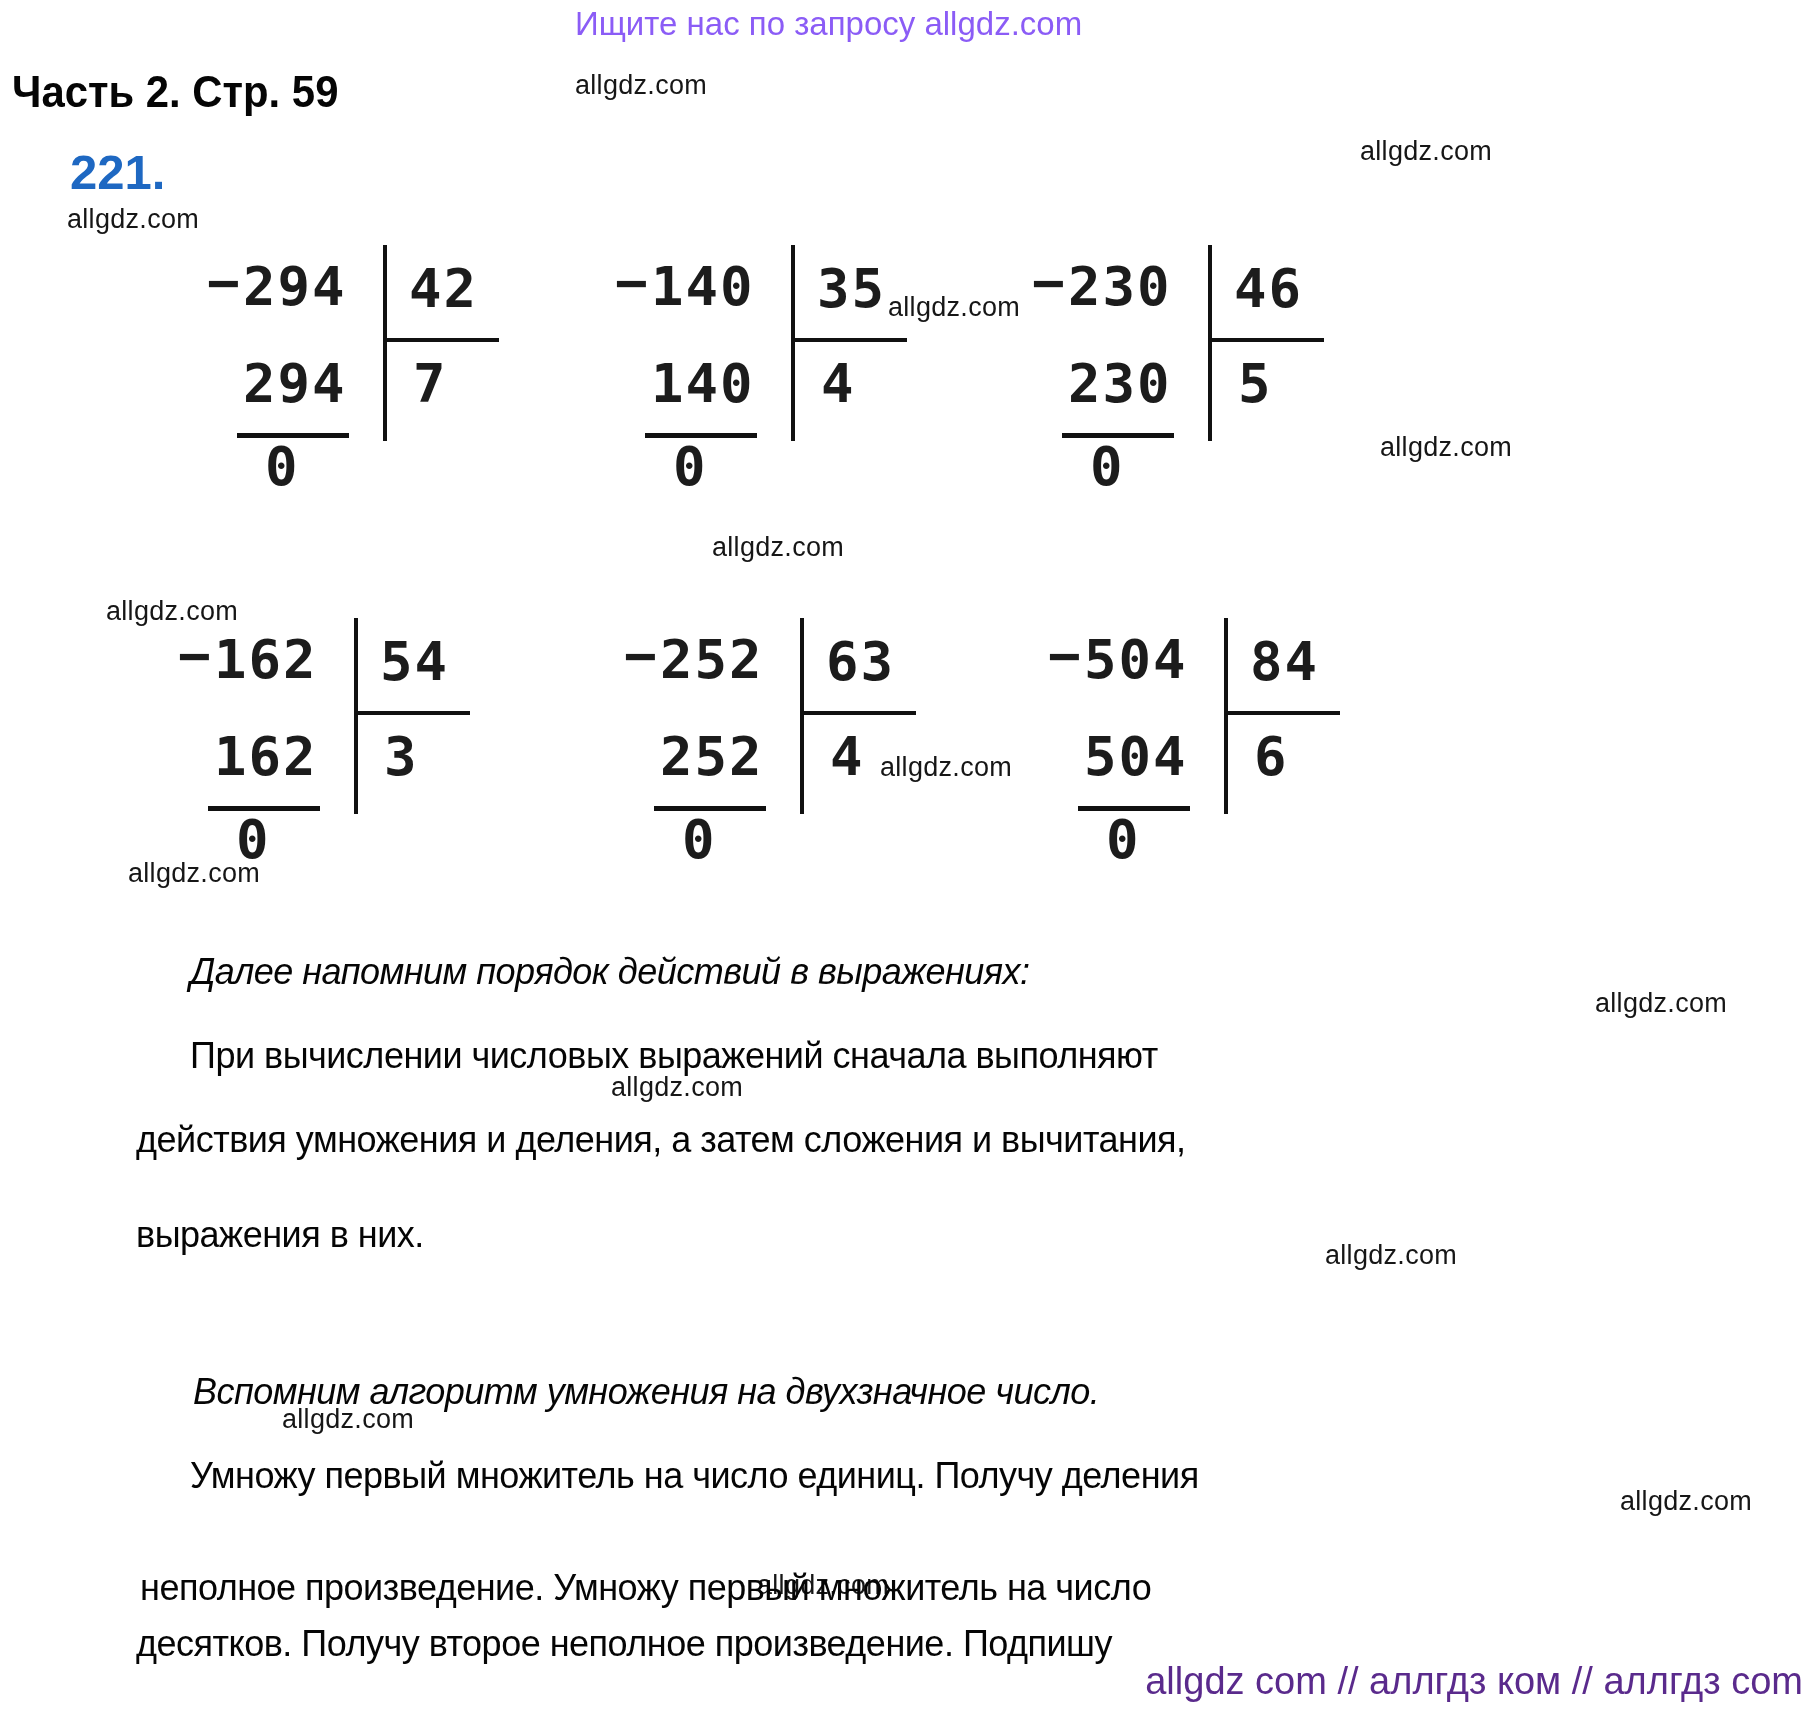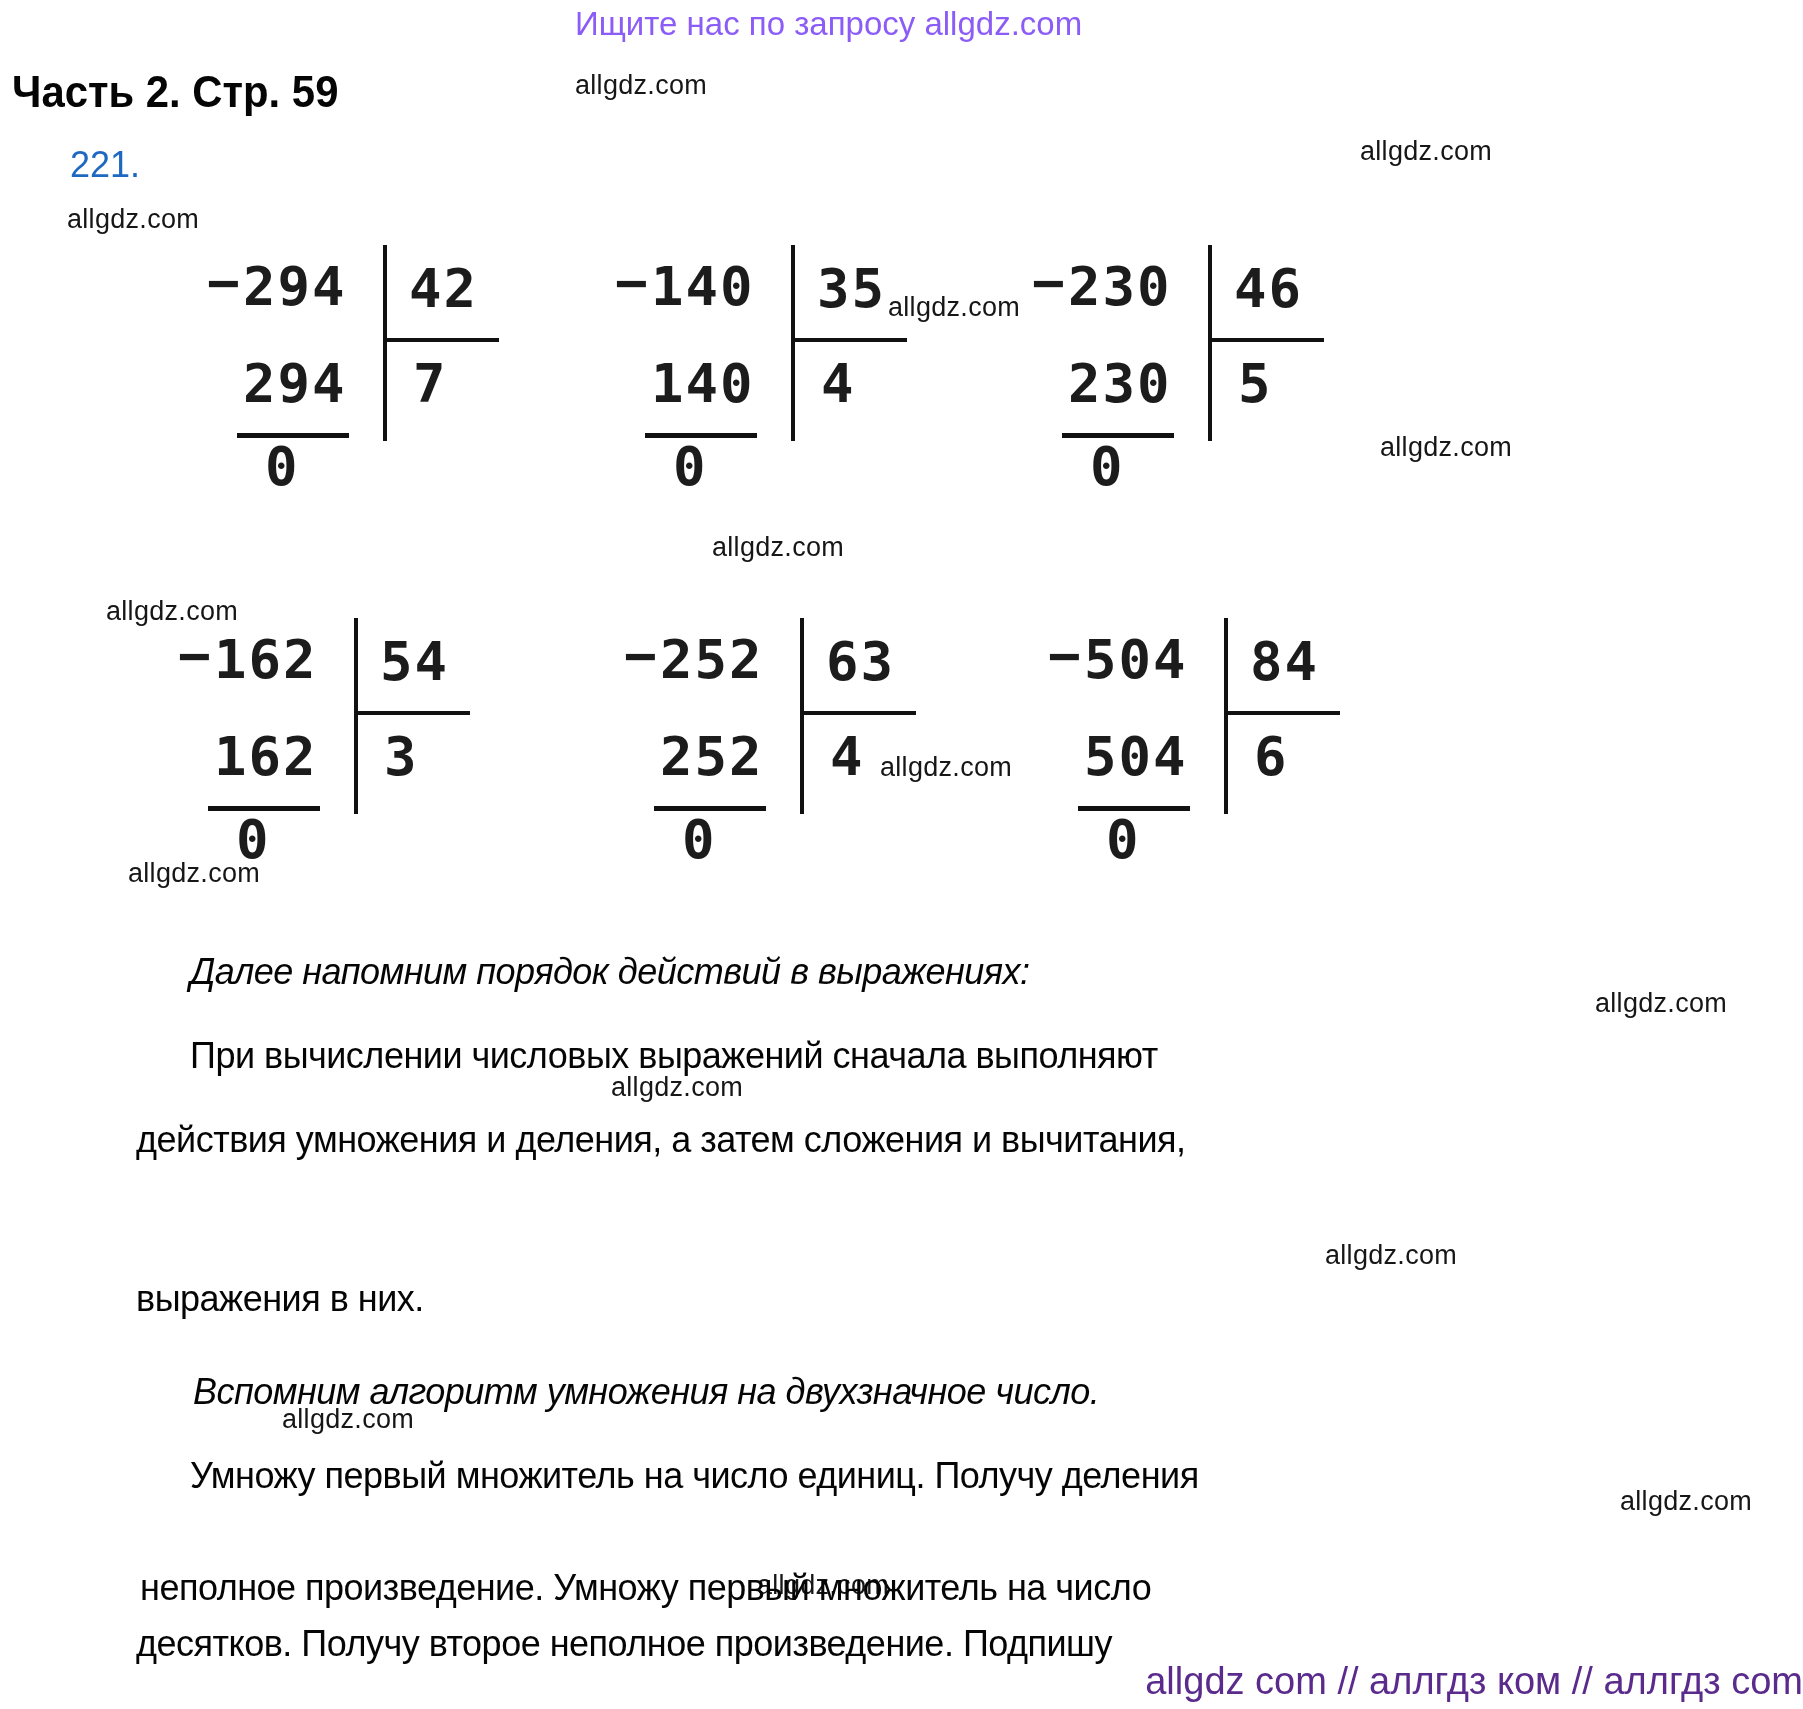--- a/index.html
+++ b/index.html
@@ -9,21 +9,21 @@
   }
   .promo {
     position:absolute; left:575px; top:6px; font-size:33px; line-height:36px;
     color:#8b5cf6; white-space:nowrap;
   }
   .page-title {
     position:absolute; left:12px; top:66px; font-size:45px; font-weight:bold;
     color:#050505; white-space:nowrap; transform:scaleX(0.93); transform-origin:left top;
   }
   .task-number {
-    position:absolute; left:70px; top:144px; font-size:36px; font-weight:normal;
+    position:absolute; left:70px; top:144px; font-size:49px; font-weight:bold;
     color:#1e68c2; white-space:nowrap;
   }
   .wm {
     position:absolute; font-size:27px; line-height:30px; color:#161616;
     white-space:nowrap; letter-spacing:0.3px;
   }
   
   .div-block {
     position:absolute; width:300px; height:252px;
     font-family:"DejaVu Sans Mono", monospace; font-weight:bold;
@@ -143,21 +143,21 @@
     <span class="qline"></span>
     <span class="subtrahend">504</span>
     <span class="quotient">6</span>
     <span class="uline"></span>
     <span class="remainder">0</span>
   </div>
 
   <div class="body-line italic" style="left:190px; top:943px;">Далее напомним порядок действий в выражениях:</div>
   <div class="body-line" style="left:136px; top:1111px;">действия умножения и деления, а затем сложения и вычитания,</div>
   <div class="body-line" style="left:190px; top:1027px;">При вычислении числовых выражений сначала выполняют</div>
-  <div class="body-line" style="left:136px; top:1270px;text-align:center;">выражения в них.</div>
+  <div class="body-line" style="left:136px; top:1206px;text-align:center;">выражения в них.</div>
   <div class="body-line italic" style="left:193px; top:1363px;">Вспомним алгоритм умножения на двухзначное число.</div>
   <div class="body-line" style="left:190px; top:1447px;">Умножу первый множитель на число единиц. Получу деления</div>
   <div class="body-line" style="left:140px; top:1531px;margin-top:28px;">неполное произведение. Умножу первый множитель на число</div>
   <div class="body-line" style="left:136px; top:1615px;">десятков. Получу второе неполное произведение. Подпишу</div>
 
   <div class="footer">allgdz com  //  аллгдз ком  //  аллгдз com</div>
 
 </div>
 
 </body></html>

